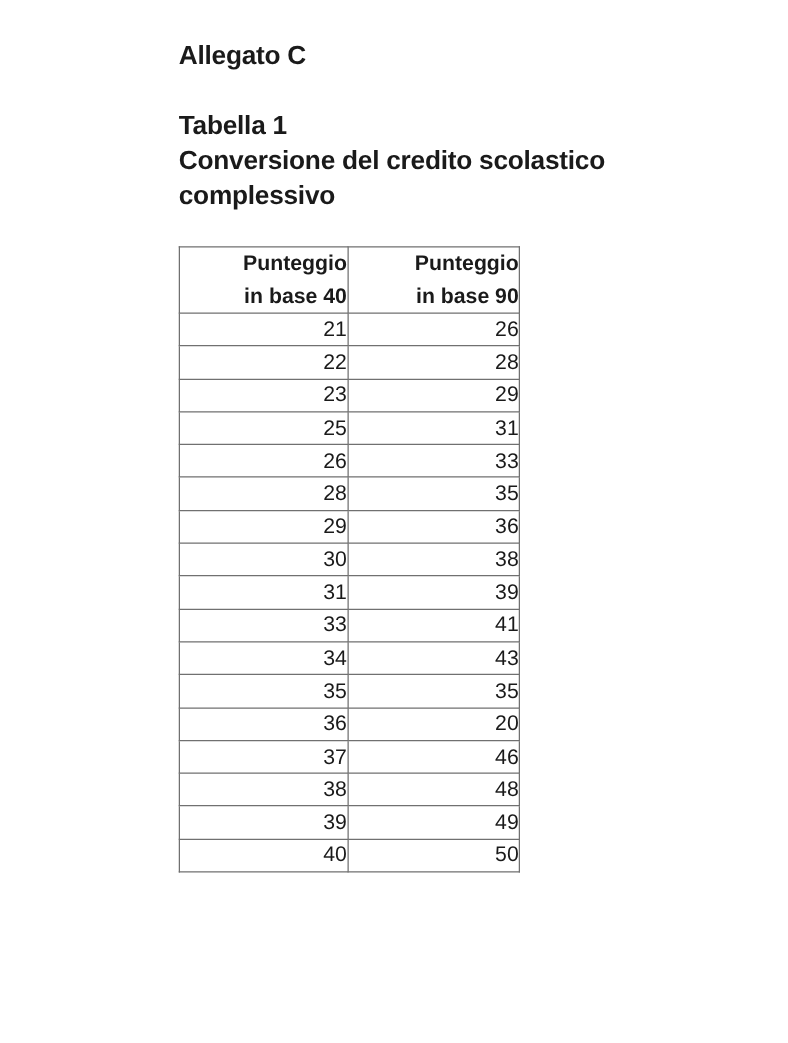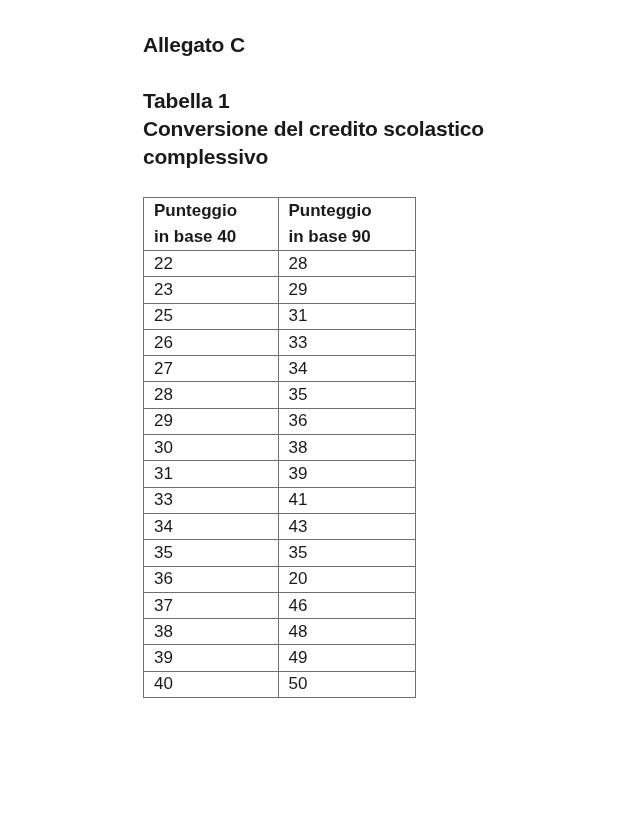--- a/index.html
+++ b/index.html
@@ -4,21 +4,21 @@
 <style>
   html, body { margin:0; padding:0; }
   body { width:630px; height:834px; background:#ffffff; position:relative; overflow:hidden;
          font-family:"Liberation Sans", sans-serif; color:#1a1a1a; }
   .title { position:absolute; left:143px; font-weight:bold; font-size:21px; letter-spacing:-0.2px; }
   #allegato { top:33px; }
   #tabella { top:89px; }
   #conv1 { top:117px; }
   #conv2 { top:145px; }
   table { position:absolute; left:143px; top:197px; border-collapse:collapse; width:273px; }
-  td, th { border:1.5px solid #707070; font-size:17px; text-align:left; padding:0 0 0 10px; vertical-align:middle; }
+  td, th { border:1.5px solid #707070; font-size:17px; text-align:right; padding:0 0 0 10px; vertical-align:middle; }
   th { font-weight:bold; height:52px; line-height:26px; }
   td { height:25.3px; font-weight:normal; }
   col.c1 { width:135px; } col.c2 { width:138px; }
 </style>
 </head>
 <body>
 
 <div class="title" id="allegato">Allegato C</div>
 <div class="title" id="tabella">Tabella 1</div>
 <div class="title" id="conv1">Conversione del credito scolastico</div>
@@ -30,38 +30,38 @@
       <col class="c2">
     </colgroup>
   <thead>
     <tr>
       <th><span>Punteggio</span><br><span>in base 40</span></th>
       <th><span>Punteggio</span><br><span>in base 90</span></th>
     </tr>
   </thead>
   <tbody id="tbody">
       <tr>
+        <td>21</td>
+        <td>26</td>
+      </tr>
+      <tr>
         <td>22</td>
         <td>28</td>
       </tr>
       <tr>
         <td>23</td>
         <td>29</td>
       </tr>
       <tr>
         <td>25</td>
         <td>31</td>
       </tr>
       <tr>
         <td>26</td>
         <td>33</td>
-      </tr>
-      <tr>
-        <td>27</td>
-        <td>34</td>
       </tr>
       <tr>
         <td>28</td>
         <td>35</td>
       </tr>
       <tr>
         <td>29</td>
         <td>36</td>
       </tr>
       <tr>

